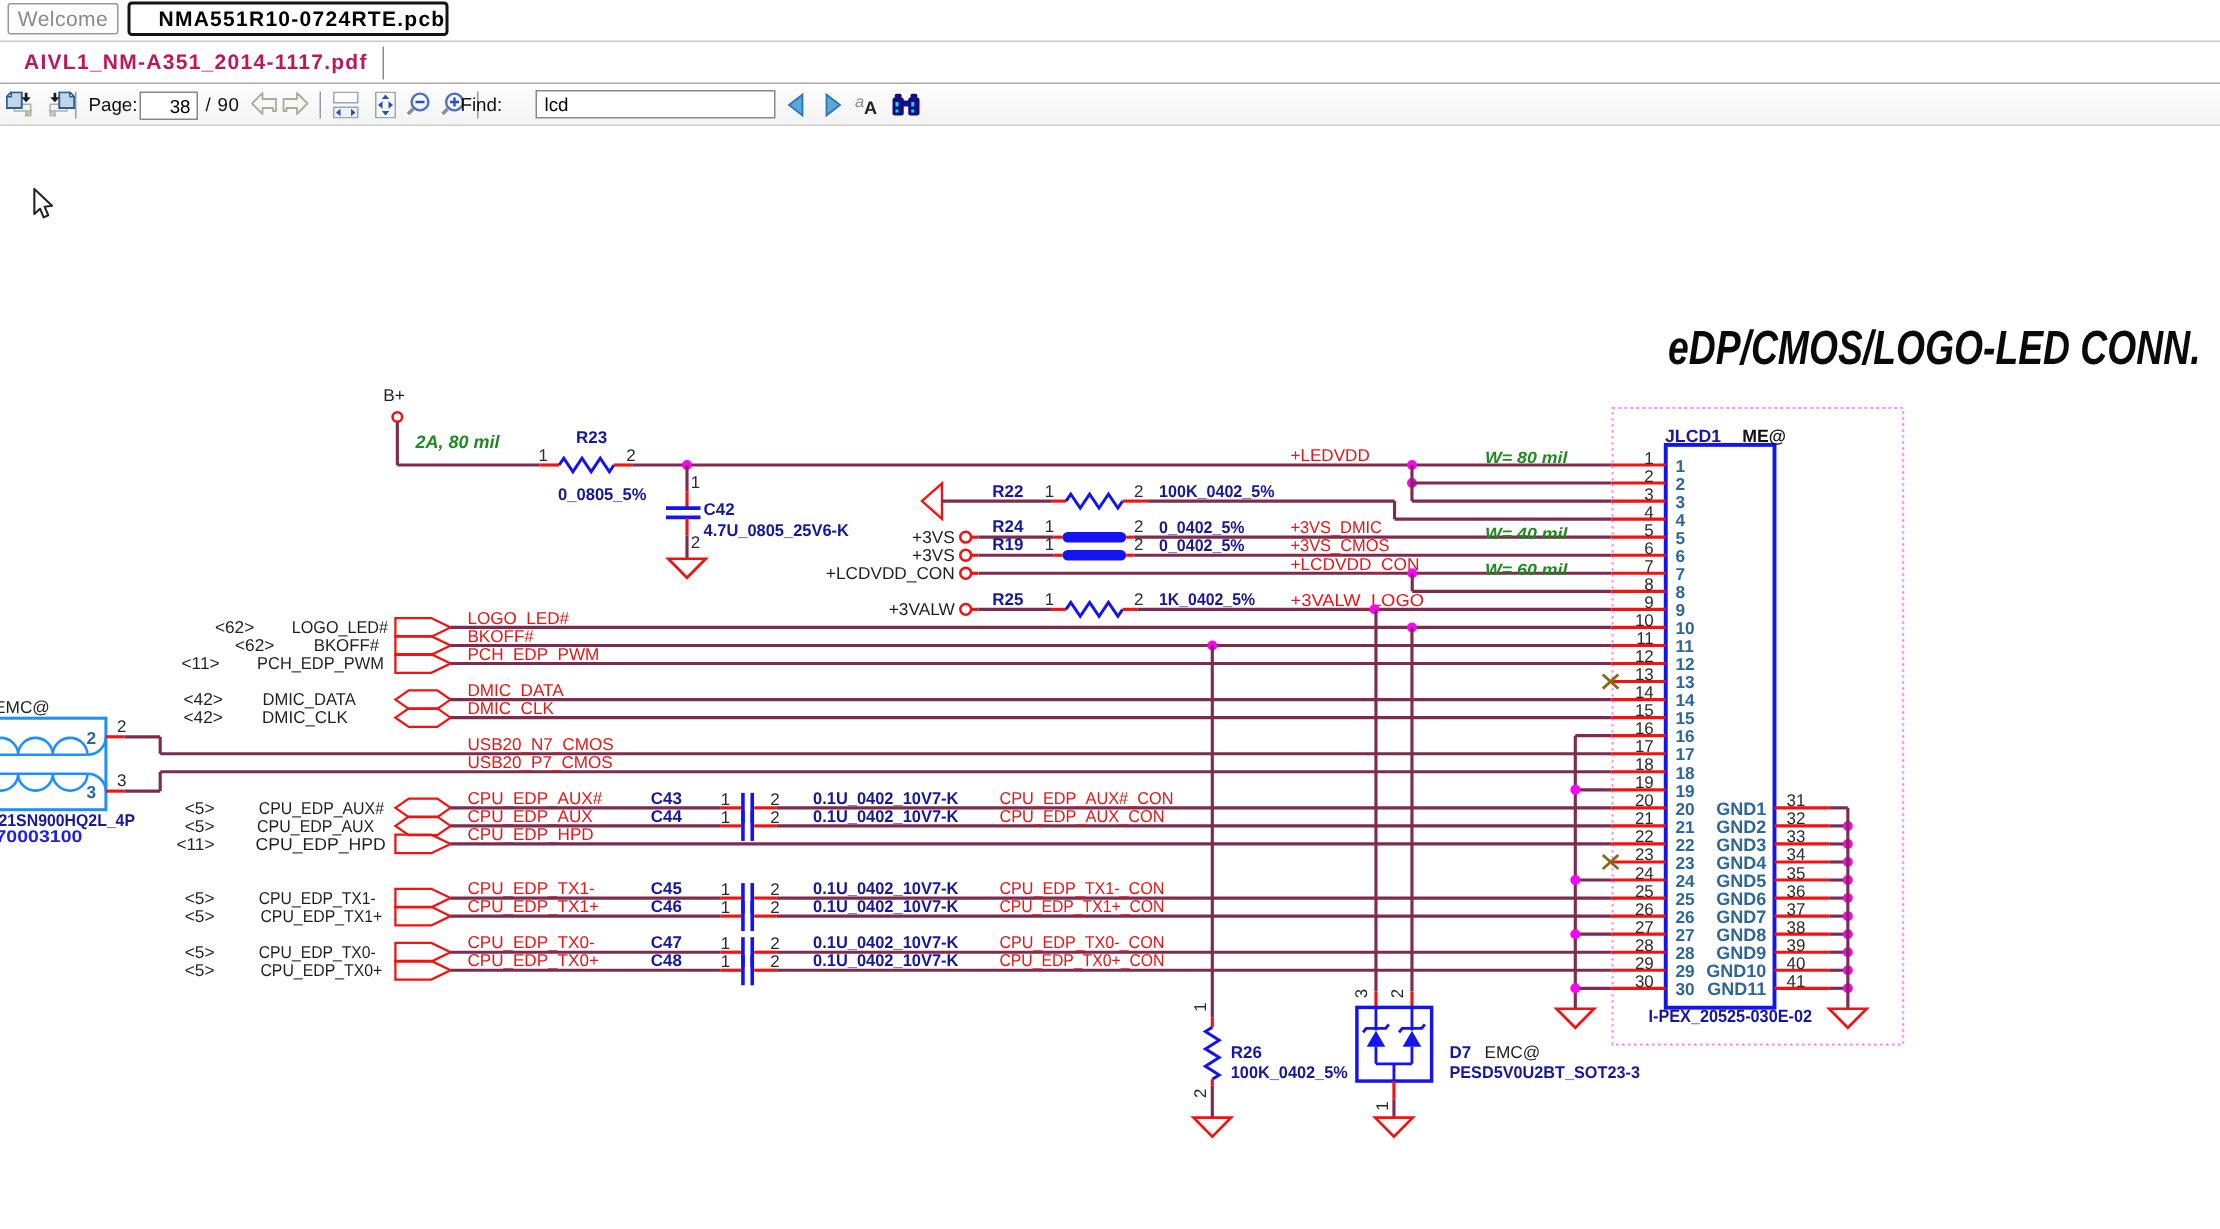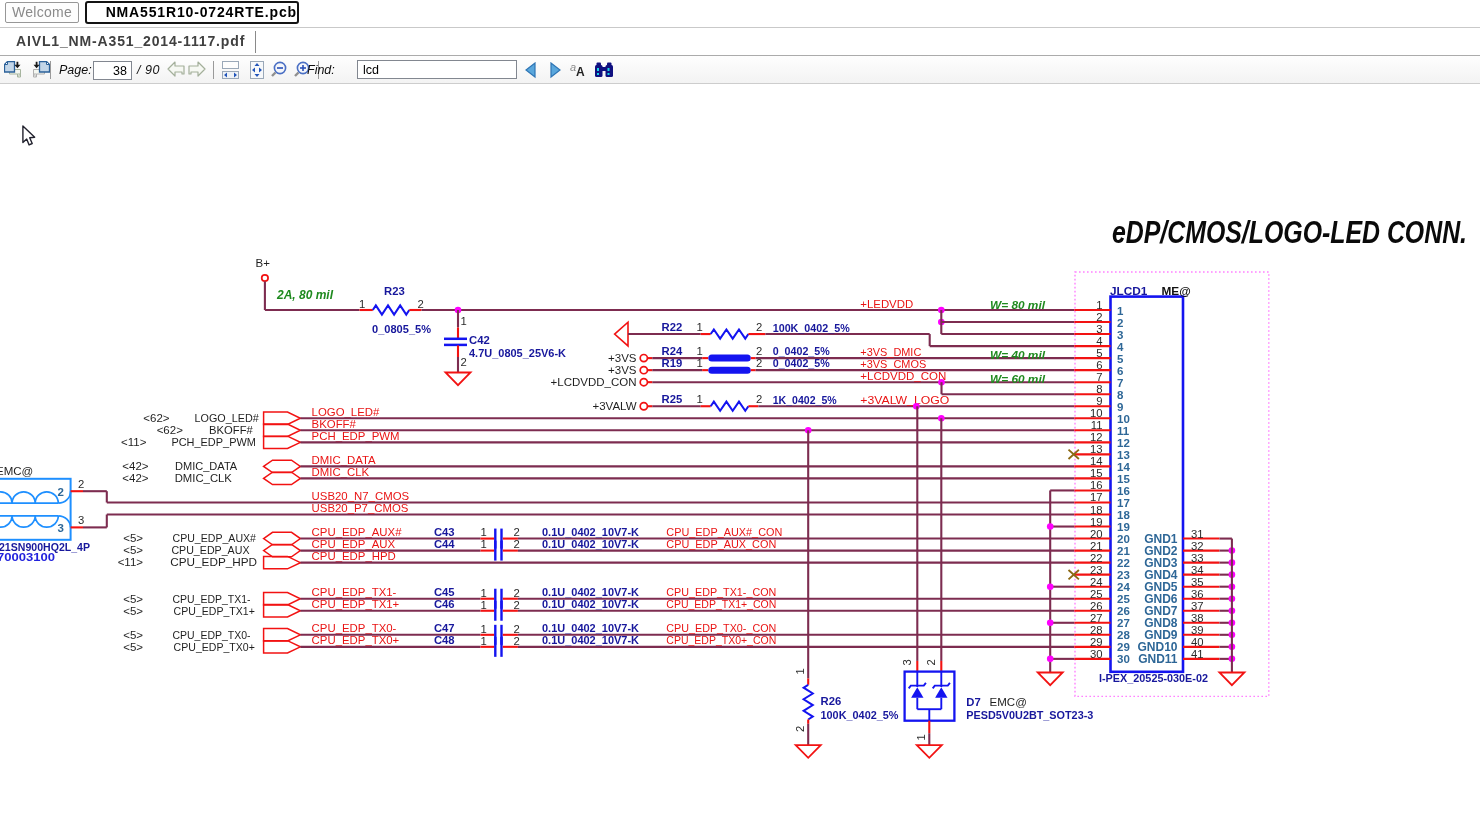--- a/index.html
+++ b/index.html
@@ -4,26 +4,26 @@
 * { margin:0; padding:0; box-sizing:border-box; }
 html,body { width:1480px; height:819px; background:#fff; overflow:hidden;
   font-family:"Liberation Sans",sans-serif; }
 #chrome { position:absolute; left:0; top:0; width:1480px; height:84px; background:#fff; z-index:5; }
 .row1 { position:absolute; left:0; top:0; width:100%; height:28px; background:#fff; border-bottom:1px solid #c9c9c9; }
 .btn-welcome { position:absolute; left:5px; top:2px; width:74px; height:21px; border:1px solid #979797;
   border-radius:2px; color:#8a8a8a; font-size:14px; letter-spacing:0.3px; line-height:19px; text-align:center; background:#fdfdfd; }
 .btn-pcb { position:absolute; left:85px; top:1px; width:214px; height:23px; border:2px solid #141414;
   border-radius:3px; color:#000; font-weight:bold; font-size:14px; letter-spacing:0.85px; line-height:19px; text-align:right; background:#fff; }
 .row2 { position:absolute; left:0; top:28px; width:100%; height:28px; background:#fff; border-bottom:1px solid #ababab; }
-.pdf-tab { position:absolute; left:16px; top:5px; font-weight:bold; font-size:14px; letter-spacing:0.85px; color:#404040; }
+.pdf-tab { position:absolute; left:16px; top:5px; font-weight:bold; font-size:14px; letter-spacing:0.85px; color:#be185d; }
 .vsep2 { position:absolute; left:255px; top:3px; width:1px; height:22px; background:#8a8a8a; }
 .toolbar { position:absolute; left:0; top:56px; width:100%; height:28px;
   background:linear-gradient(#fefefe,#f3f3f3); border-bottom:1px solid #cdcdcd; }
 .tsep { position:absolute; top:5px; width:1px; height:18px; background:#9a9a9a; }
-.tlbl { position:absolute; top:7px; font-size:12.5px; color:#101010;font-style:italic; }
+.tlbl { position:absolute; top:7px; font-size:12.5px; color:#101010; }
 .pagebox { position:absolute; left:93px; top:5px; width:39px; height:19px; border:1px solid #828790;
   background:#fff; font-size:12.5px; text-align:right; padding:2px 4px 0 0; }
 .findbox { position:absolute; left:357px; top:4px; width:160px; height:19px; border:1px solid #828790;
   background:#fff; font-size:12.5px; padding:2px 16px 0 5px; }
 svg.ic { position:absolute; }
 #schem { position:absolute; left:0; top:0; z-index:1; }
 text { font-family:"Liberation Sans",sans-serif; white-space:pre; }
 .bk  { fill:#1F1F1F; font-size:11.5px; }
 .bkb { fill:#111; font-size:11.8px; font-weight:bold; }
 .pk  { fill:#2b2b2b; font-size:11.3px; }

